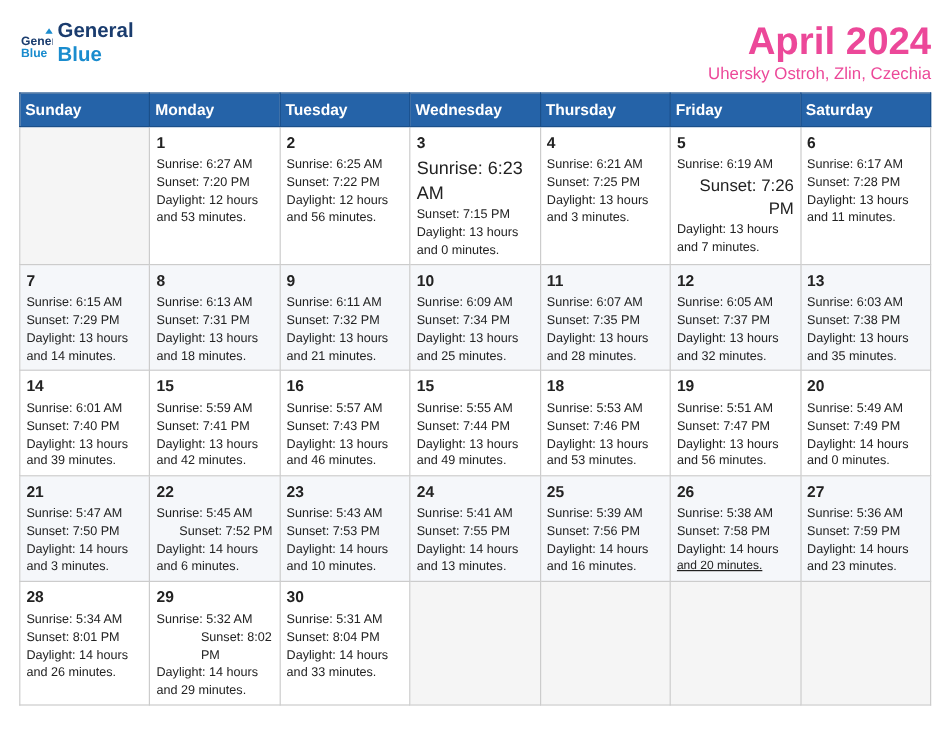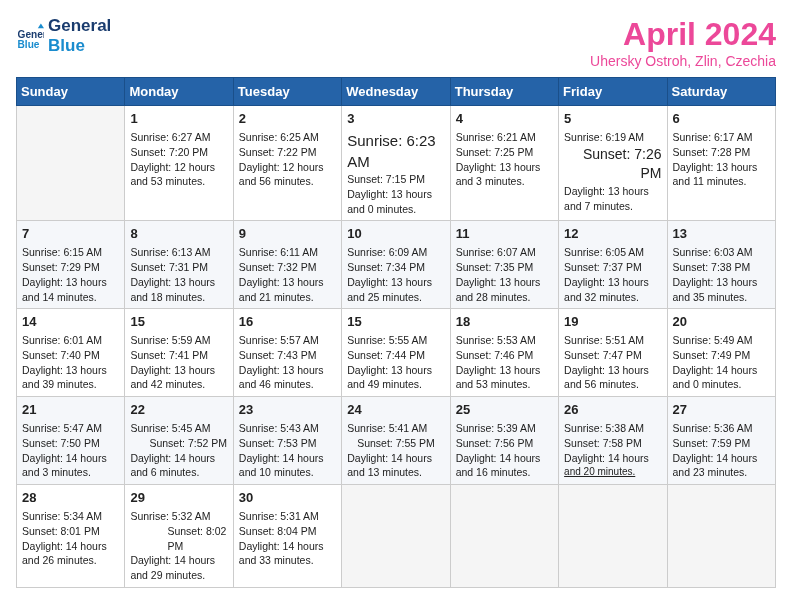--- a/index.html
+++ b/index.html
@@ -276,21 +276,21 @@
         <td>
           <span class="day-number">23</span>
           <span style="display: block; font-size: 10.5px;">Sunrise: 5:43 AM</span>
           <span style="display: block; font-size: 10.5px;">Sunset: 7:53 PM</span>
           <span style="display: block; font-size: 10.5px;">Daylight: 14 hours</span>
           <span style="display: block; font-size: 10.5px;">and 10 minutes.</span>
         </td>
         <td>
           <span class="day-number">24</span>
           <span style="display: block; font-size: 10.5px;">Sunrise: 5:41 AM</span>
-          <span style="display: block; font-size: 10.5px; text-align: center;">Sunset: 7:55 PM</span>
+          <span style="display: block; font-size: 10.5px;">Sunset: 7:55 PM</span>
           <span style="display: block; font-size: 10.5px;">Daylight: 14 hours</span>
           <span style="display: block; font-size: 10.5px;">and 13 minutes.</span>
         </td>
         <td>
           <span class="day-number">25</span>
           <span style="display: block; font-size: 10.5px;">Sunrise: 5:39 AM</span>
           <span style="display: block; font-size: 10.5px;">Sunset: 7:56 PM</span>
           <span style="display: block; font-size: 10.5px;">Daylight: 14 hours</span>
           <span style="display: block; font-size: 10.5px;">and 16 minutes.</span>
         </td>

